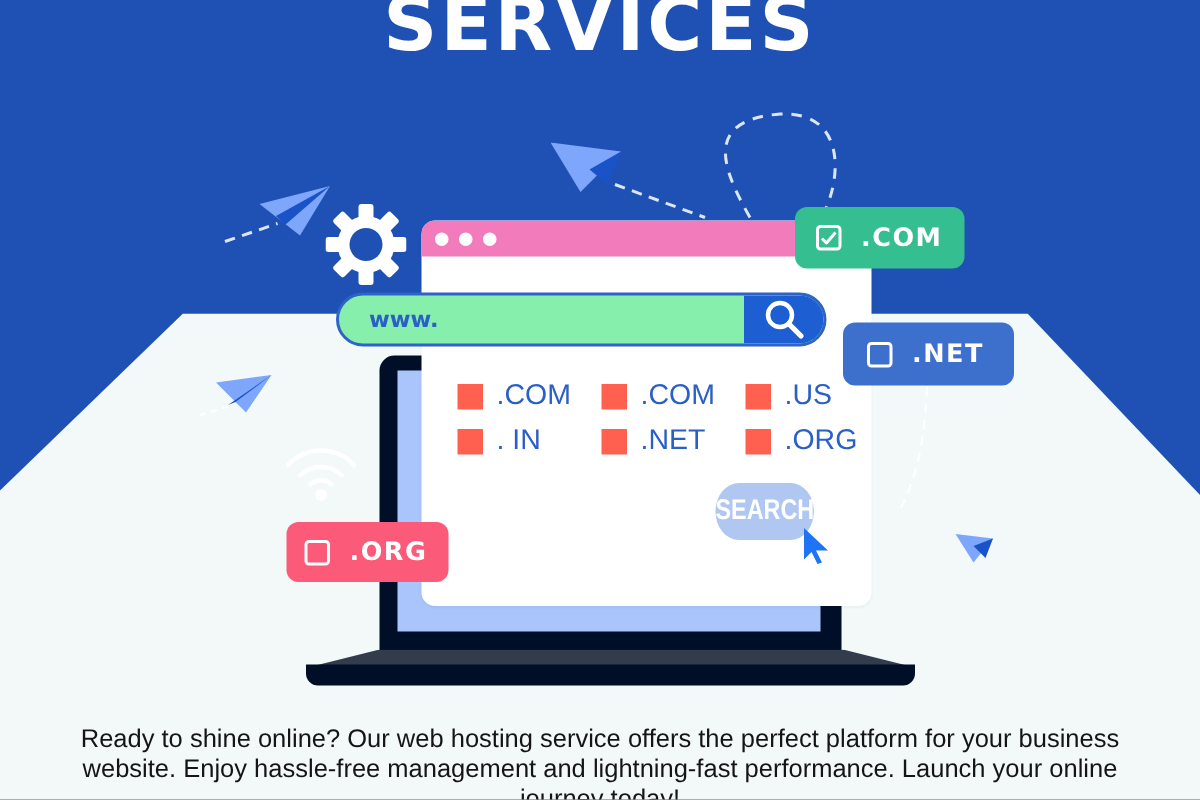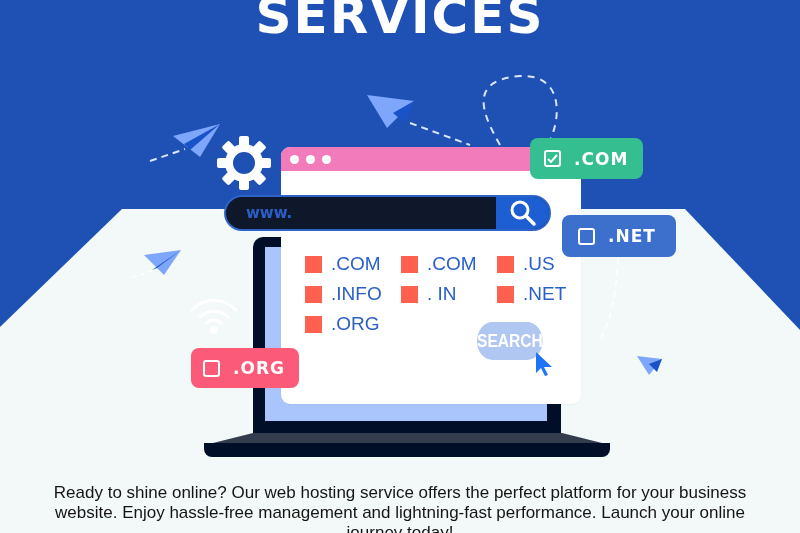--- a/index.html
+++ b/index.html
@@ -54,21 +54,21 @@
     }
     .browser-bar {
       height: 24px; background: #f27bbb; display: flex; align-items: center;
       padding-left: 9px; gap: 7px;
     }
     .browser-dot { width: 9px; height: 9px; border-radius: 50%; background: #ffffff; }
 
     
     .urlbar {
       position: absolute; left: 224px; top: 195px; width: 327px; height: 36px;
-      background: #0f172a; border: 2px solid #2e63c7; border-radius: 18px;
+      background: #86efac; border: 2px solid #2e63c7; border-radius: 18px;
       overflow: hidden; display: flex;
     }
     .url-text {
       flex: 1; padding-left: 20px; line-height: 32px;
       color: #2a5fc7; font-weight: bold; font-size: 15px;
       font-family: "DejaVu Sans", sans-serif;
     }
     .url-btn {
       width: 53px; height: 100%; background: #1d5fd2;
       display: flex; align-items: center; justify-content: center;
@@ -202,24 +202,20 @@
   <div class="domain-item">
       <span class="domain-sq"></span>
       <span class="domain-label">.COM</span>
     </div>
   <div class="domain-item">
       <span class="domain-sq"></span>
       <span class="domain-label">.US</span>
     </div>
   <div class="domain-item">
       <span class="domain-sq"></span>
-      <span class="domain-label">.INFO</span>
-    </div>
-  <div class="domain-item">
-      <span class="domain-sq"></span>
       <span class="domain-label">. IN</span>
     </div>
   <div class="domain-item">
       <span class="domain-sq"></span>
       <span class="domain-label">.NET</span>
     </div>
   <div class="domain-item">
       <span class="domain-sq"></span>
       <span class="domain-label">.ORG</span>
     </div>

